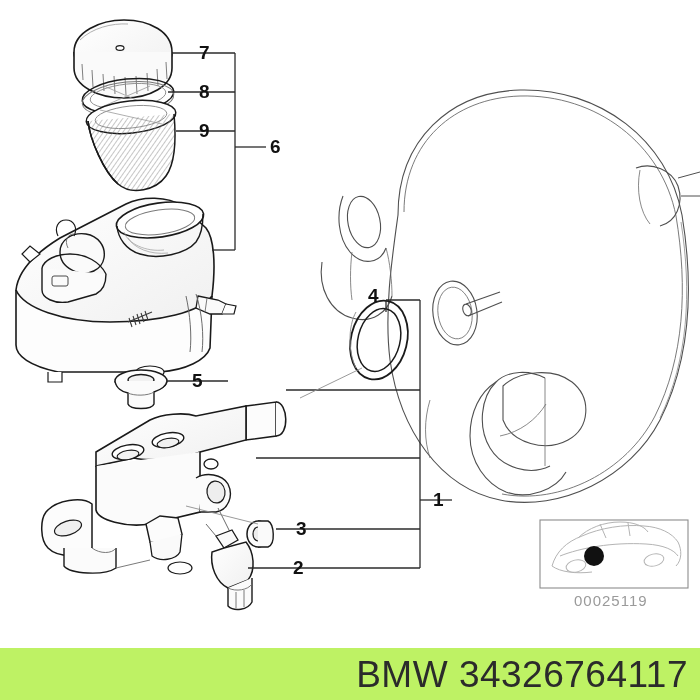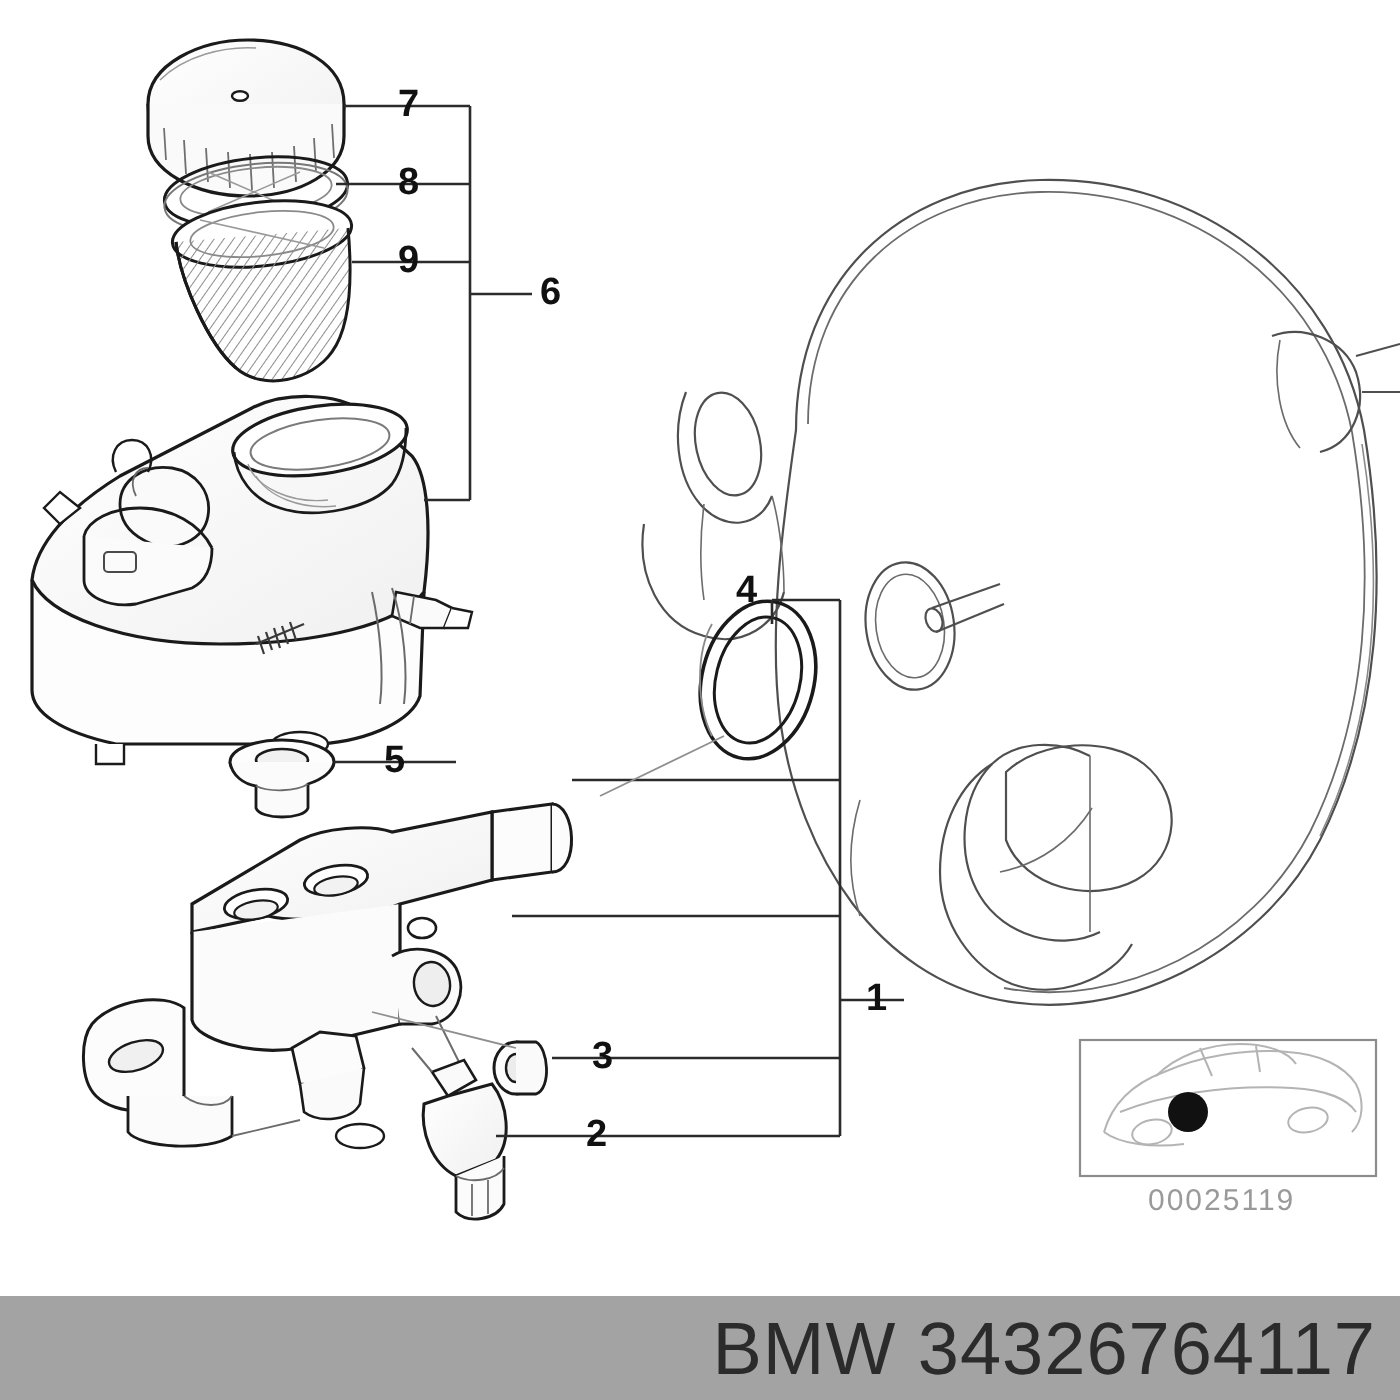--- a/index.html
+++ b/index.html
@@ -19,21 +19,21 @@
     font-weight:bold;
     font-size:19px;
     color:#111;
     line-height:1;
     white-space:nowrap;
   }
 
   
   #footer{
     position:absolute;left:0;top:648px;width:700px;height:52px;
-    background:#a3a3a3;
+    background:#bef264;
   }
   #footer-text{
     position:absolute;right:12px;top:6px;
     font-size:37px;font-weight:normal;color:#2b2b2b;
     letter-spacing:0.5px;
     font-family:"Liberation Sans", sans-serif;
     white-space:nowrap;
   }
 
   

